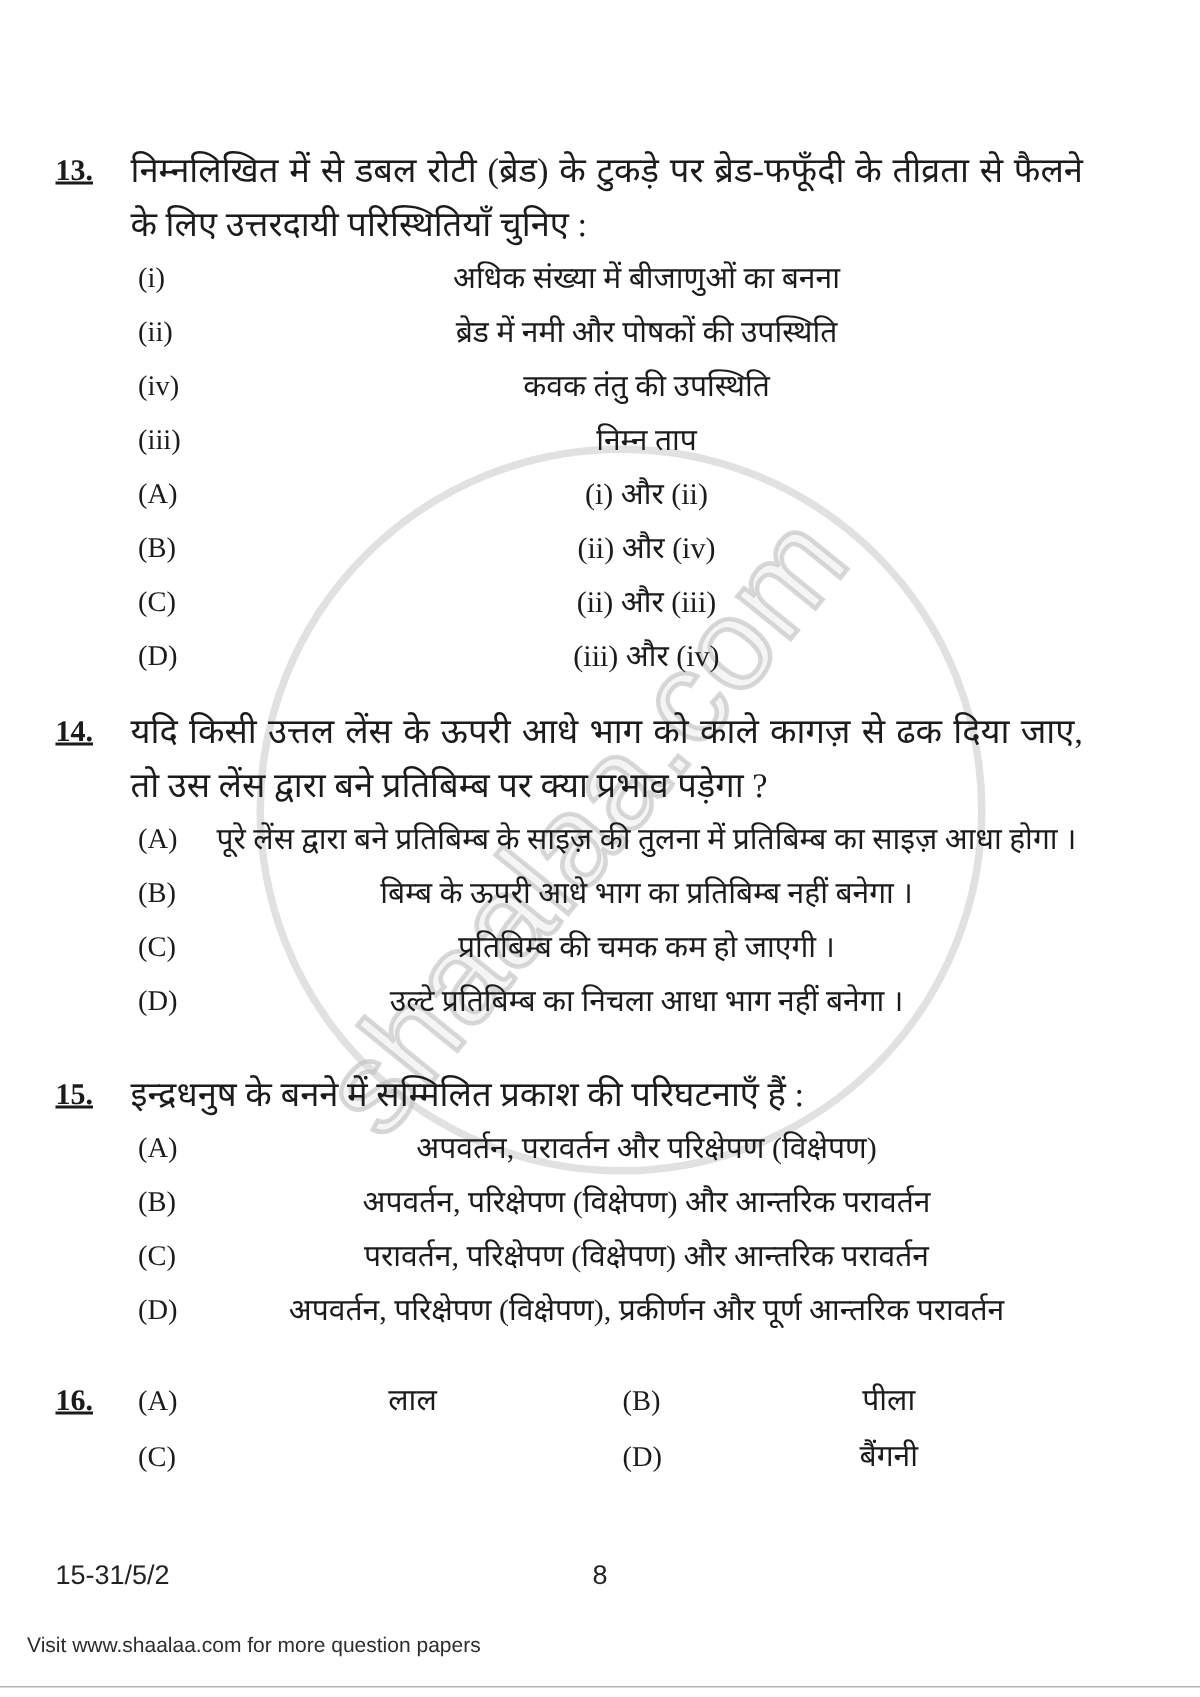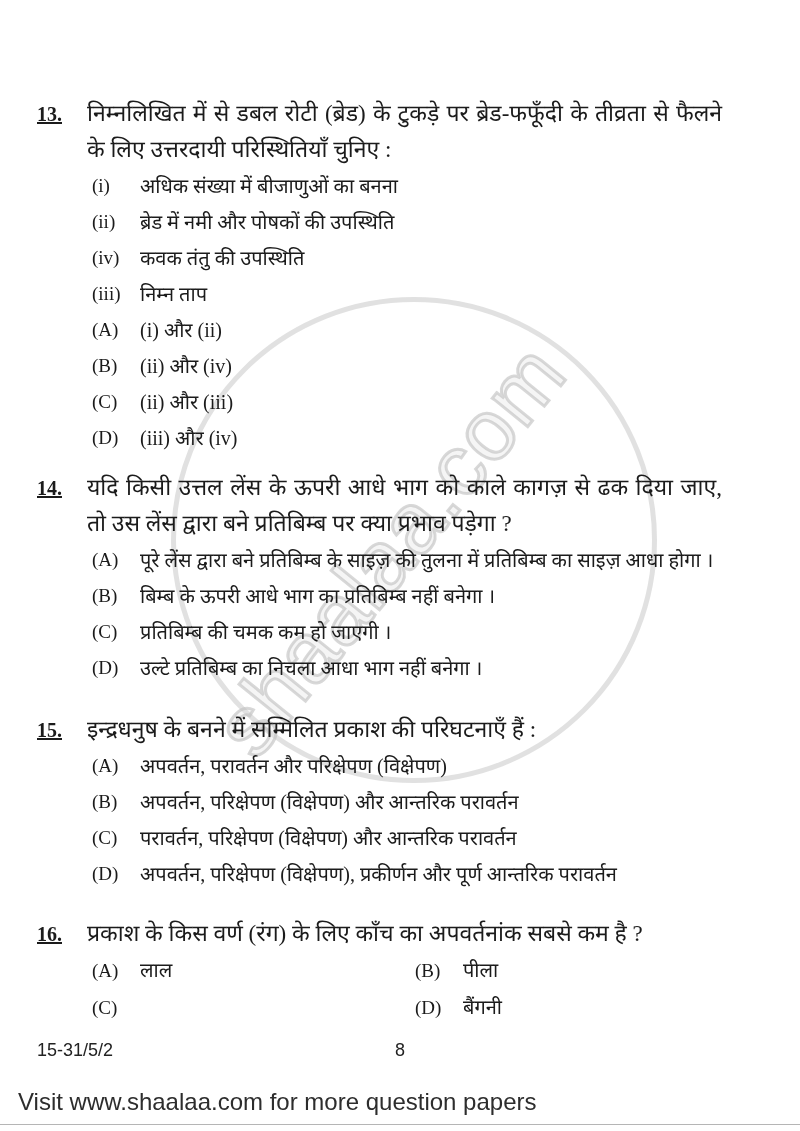--- a/index.html
+++ b/index.html
@@ -61,21 +61,21 @@
   .row {
     display: flex;
     font-size: 20px;
     line-height: 36px;
   }
   .rlabel {
     flex: 0 0 53px;
     padding-left: 5px;
     font-size: 19px;
   }
-  .rtext { flex: 1; }
+  .rtext { flex: 1; text-align: center; }
 
   
   .opt-grid { display: block; }
   .opt-grid .grid-row { display: flex; line-height: 37px; font-size: 20px; }
   .opt-grid .cell { display: flex; }
   .opt-grid .cell.c1 { flex: 0 0 323px; }
   .opt-grid .cell.c2 { flex: 1; }
   .opt-grid .cell .rlabel { flex: 0 0 53px; padding-left: 5px; font-size: 19px; }
 
   
@@ -88,21 +88,21 @@
     color: #222;
   }
   .footer-code { position: absolute; left: 37px; top: 0; }
   .footer-page { position: absolute; left: 0; right: 0; top: 0; text-align: center; }
 
   .banner {
     position: absolute;
     top: 1088px; left: 18px;
     z-index: 1;
     font-family: "Liberation Sans", "DejaVu Sans", sans-serif;
-    font-size: 24px;
+    font-size: 14px;
     color: #2d2d2d;
   }
   .bottom-rule {
     position: absolute;
     top: 1124px; left: 0; right: 0;
     border-top: 1px solid #b5b5b5;
     z-index: 1;
   }
 </style>
 </head>
@@ -196,21 +196,20 @@
       <div class="row">
         <span class="rlabel">(D)</span>
         <span class="rtext">अपवर्तन, परिक्षेपण (विक्षेपण), प्रकीर्णन और पूर्ण आन्तरिक परावर्तन</span>
       </div>
     </div>
   </section>
 
   <section class="question" style="top:916px">
     <div class="qnum">16.</div>
     <div class="qbody">
-      <p class="qtext">प्रकाश के किस वर्ण (रंग) के लिए काँच का अपवर्तनांक सबसे कम है ?</p>
       <div class="opt-grid">
         <div class="grid-row">
           <div class="cell c1">
             <span class="rlabel">(A)</span>
             <span class="rtext">लाल</span>
           </div>
           <div class="cell c2">
             <span class="rlabel">(B)</span>
             <span class="rtext">पीला</span>
           </div>

